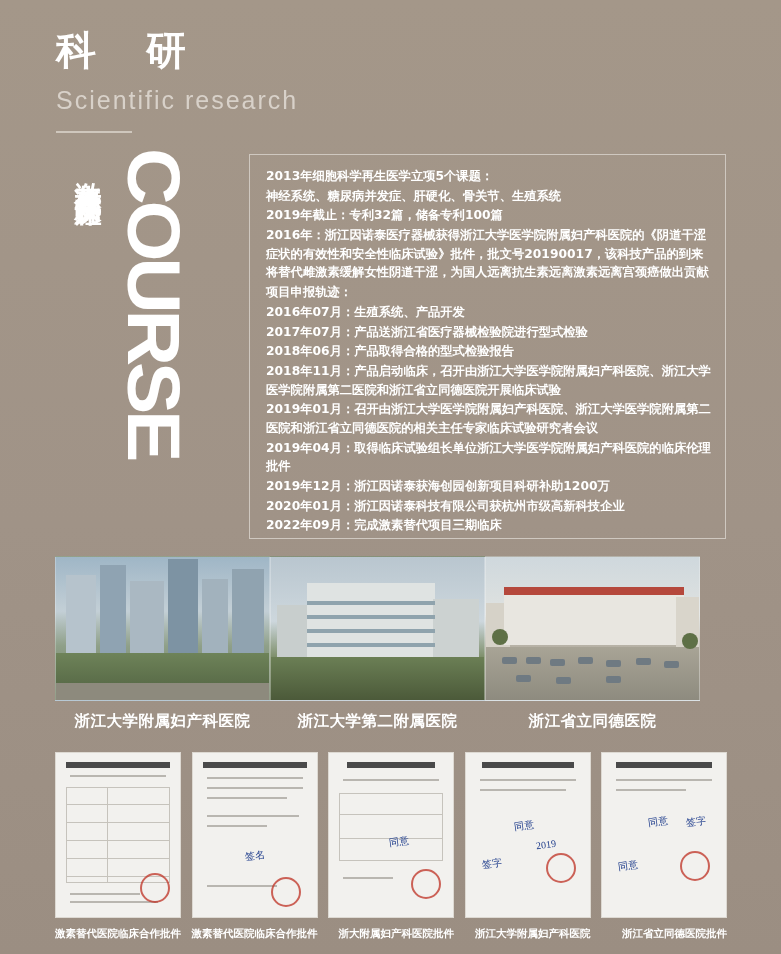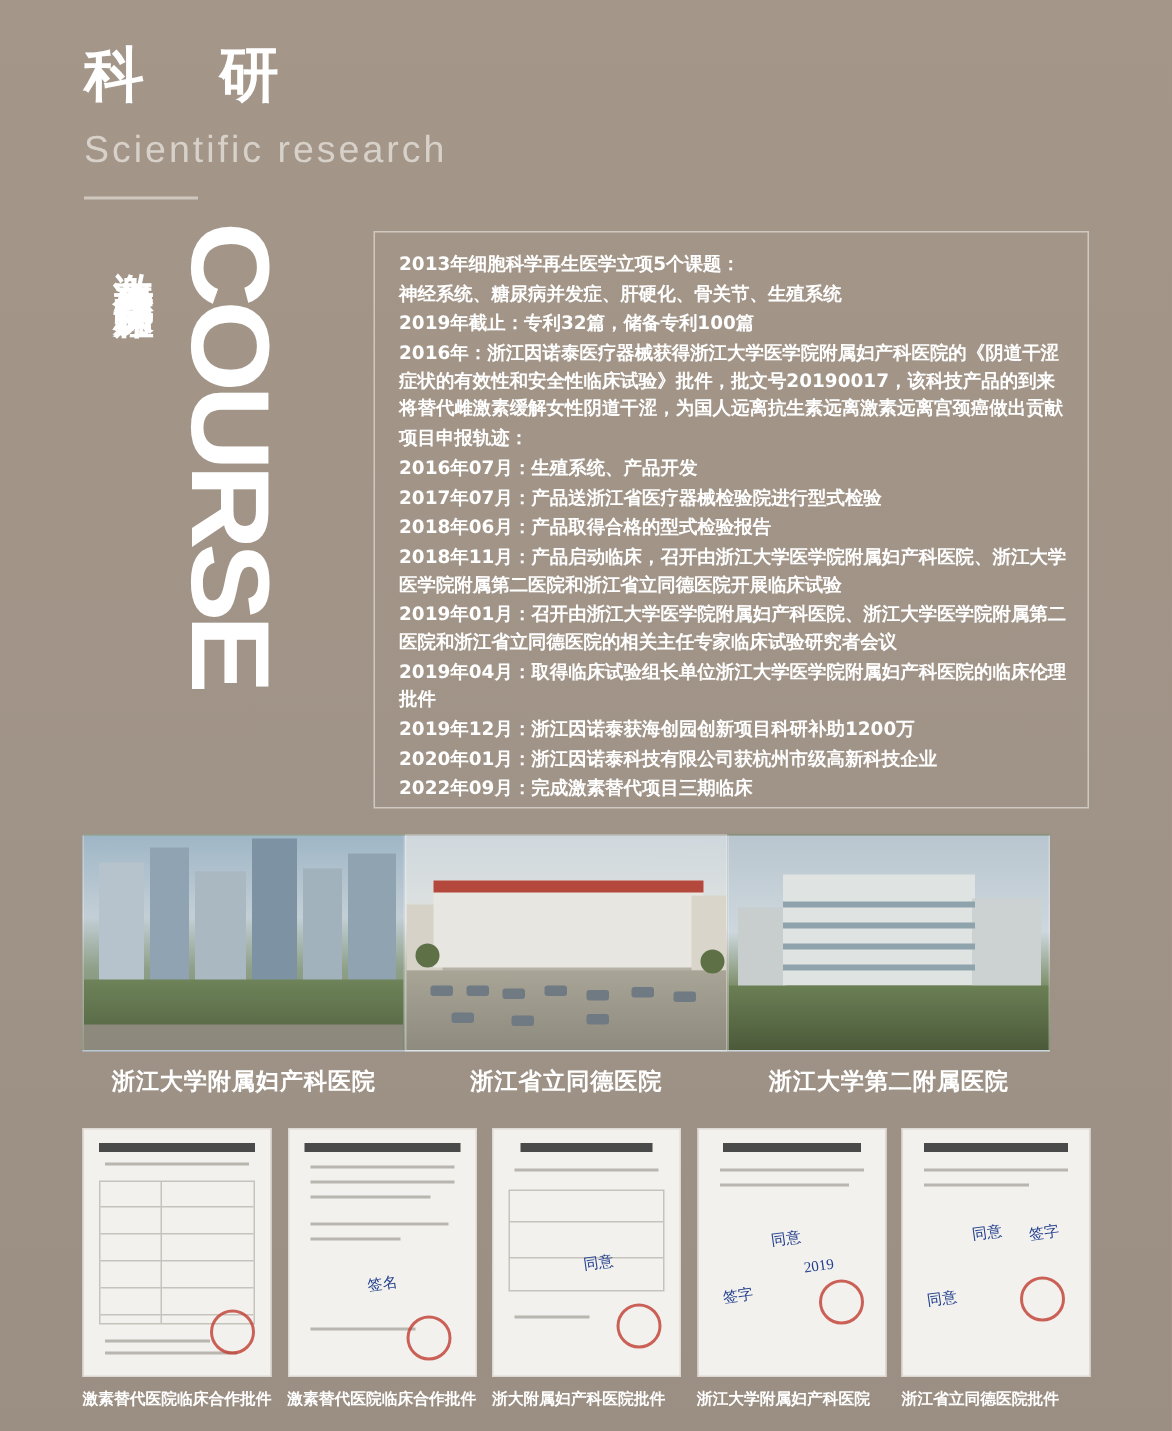--- a/index.html
+++ b/index.html
@@ -192,21 +192,21 @@
   .doc-thumb .seal {
     position: absolute; width: 30px; height: 30px; border: 2px solid #c0392b;
     border-radius: 50%; opacity: .78;
   }
   .doc-thumb .sig {
     position:absolute; font-family:"Liberation Serif", serif; color:#23408e;
     font-size:10px; transform: rotate(-8deg);
   }
   .doc-caption {
     margin-top: 9px;
-    text-align: left;
+    text-align: right;
     color: #ffffff;
     font-size: 10.5px;
     font-weight: bold;
     font-family: "DejaVu Sans", sans-serif;
     line-height: 1.2;
   }
 </style>
 </head>
 <body>
 
@@ -246,20 +246,34 @@
         <div class="tw a"></div>
           <div class="tw b"></div>
           <div class="tw c"></div>
         <div class="tw d"></div>
           <div class="tw e"></div>
           <div class="tw f"></div>
         <div class="grn"></div>
           <div class="rd"></div>
       </div>
       <div class="caption">浙江大学附属妇产科医院</div>
+    </div>
+
+    <div class="photo-item">
+      <div class="photo ph2">
+        <div class="blk l"></div>
+          <div class="blk m"></div>
+          <div class="blk r"></div>
+        <div class="stripe" style="top:44px"></div>
+        <div class="stripe" style="top:58px"></div>
+        <div class="stripe" style="top:72px"></div>
+        <div class="stripe" style="top:86px"></div>
+        <div class="grn"></div>
+      </div>
+      <div class="caption">浙江大学第二附属医院</div>
     </div>
 
     <div class="photo-item">
       <div class="photo ph3">
         <div class="bld2"></div>
           <div class="bld"></div>
           <div class="bld3"></div>
         <div class="lot"></div>
         <div class="car" style="left:16px; top:100px"></div>
         <div class="car" style="left:40px; top:100px"></div>
@@ -270,34 +284,20 @@
         <div class="car" style="left:178px; top:104px"></div>
         <div class="car" style="left:30px; top:118px"></div>
         <div class="car" style="left:70px; top:120px"></div>
         <div class="car" style="left:120px; top:119px"></div>
         <div class="tree" style="left:6px; top:72px"></div>
         <div class="tree" style="left:196px; top:76px"></div>
       </div>
       <div class="caption">浙江省立同德医院</div>
     </div>
 
-    <div class="photo-item">
-      <div class="photo ph2">
-        <div class="blk l"></div>
-          <div class="blk m"></div>
-          <div class="blk r"></div>
-        <div class="stripe" style="top:44px"></div>
-        <div class="stripe" style="top:58px"></div>
-        <div class="stripe" style="top:72px"></div>
-        <div class="stripe" style="top:86px"></div>
-        <div class="grn"></div>
-      </div>
-      <div class="caption">浙江大学第二附属医院</div>
-    </div>
-
   </div>
 
   <div class="docs">
 
     <div class="doc-item">
       <div class="doc-thumb">
         <div class="hdr"></div>
         <div class="ln" style="left:14px;width:96px;top:22px"></div>
         <div class="tbl">
           <div class="r" style="top:16px"></div>

